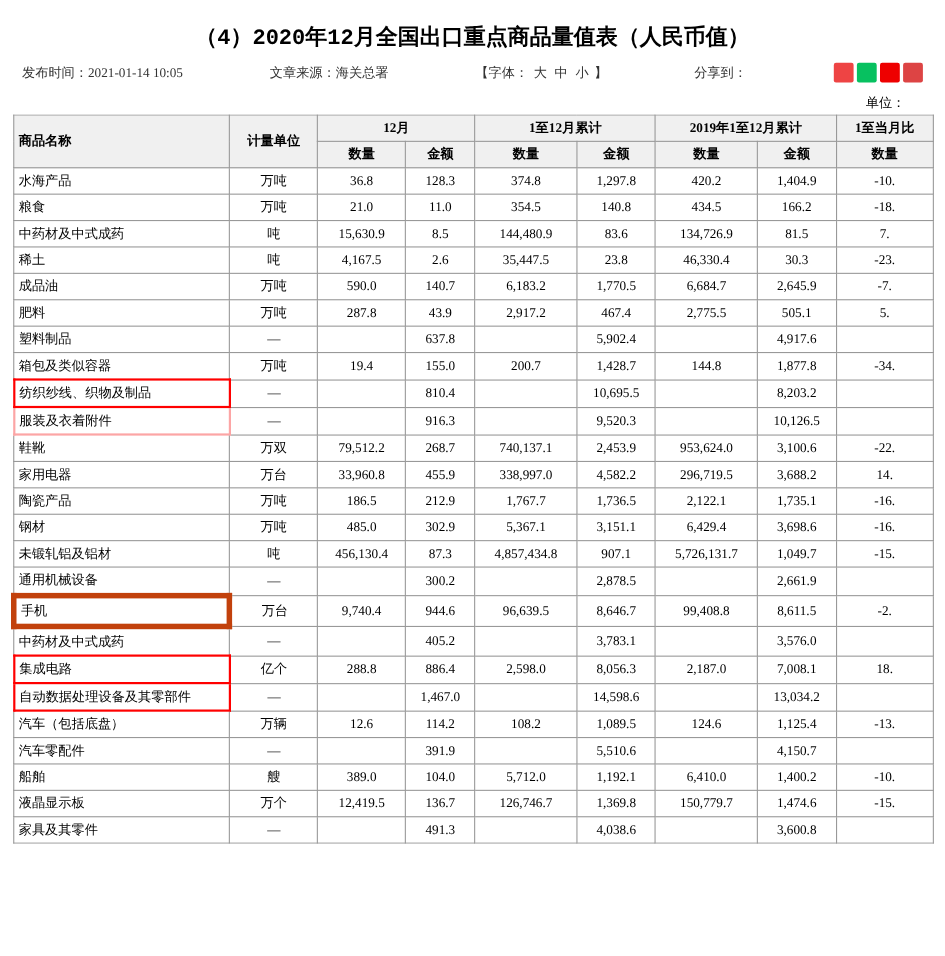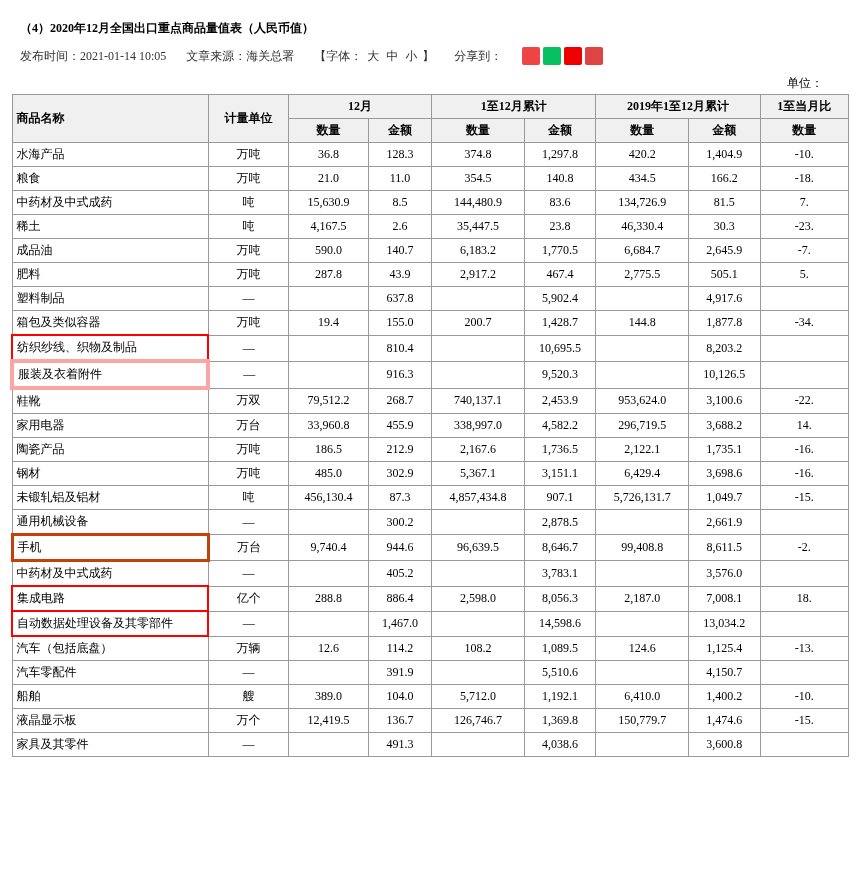--- a/index.html
+++ b/index.html
@@ -7,33 +7,34 @@
       font-family: SimSun, "宋体", serif;
       font-size: 13px;
       background: #fff;
       color: #000;
       width: 859px;
     }
     .page-wrapper {
       padding: 10px 0;
     }
     .title {
-      text-align: left;
-      font-size: 12px;
+      text-align: center;
+      font-size: 20px;
       font-weight: bold;
       padding: 10px 20px 6px;
       color: #000;
+      font-family: Liberation Mono, monospace;
     }
     .meta-row {
       text-align: center;
       font-size: 12px;
       color: #333;
       padding: 4px 20px 8px;
       display: flex;
-      justify-content: flex-start;
+      justify-content: space-between;
       align-items: center;
       gap: 20px;
     }
     .unit-row {
       text-align: right;
       font-size: 12px;
       padding: 2px 36px;
       color: #000;
     }
     .table-container {
@@ -211,21 +212,21 @@
             <td>—</td>
             <td></td>
             <td>810.4</td>
             <td></td>
             <td>10,695.5</td>
             <td></td>
             <td>8,203.2</td>
             <td></td>
           </tr>
           <tr>
-            <td class="col-name" style="border: 4px solid #fca5a5;">服装及衣着附件</td>
+            <td class="col-name" style="border: 2px solid #fca5a5;">服装及衣着附件</td>
             <td>—</td>
             <td></td>
             <td>916.3</td>
             <td></td>
             <td>9,520.3</td>
             <td></td>
             <td>10,126.5</td>
             <td></td>
           </tr>
           <tr>
@@ -248,21 +249,21 @@
             <td>4,582.2</td>
             <td>296,719.5</td>
             <td>3,688.2</td>
             <td>14.</td>
           </tr>
           <tr>
             <td class="col-name">陶瓷产品</td>
             <td>万吨</td>
             <td>186.5</td>
             <td>212.9</td>
-            <td>2,167.6</td>
+            <td>1,767.7</td>
             <td>1,736.5</td>
             <td>2,122.1</td>
             <td>1,735.1</td>
             <td>-16.</td>
           </tr>
           <tr>
             <td class="col-name">钢材</td>
             <td>万吨</td>
             <td>485.0</td>
             <td>302.9</td>
@@ -288,21 +289,21 @@
             <td>—</td>
             <td></td>
             <td>300.2</td>
             <td></td>
             <td>2,878.5</td>
             <td></td>
             <td>2,661.9</td>
             <td></td>
           </tr>
           <tr>
-            <td class="col-name" style="border: 3px solid #c2410c;">手机</td>
+            <td class="col-name" style="border: 5px solid #c2410c;">手机</td>
             <td>万台</td>
             <td>9,740.4</td>
             <td>944.6</td>
             <td>96,639.5</td>
             <td>8,646.7</td>
             <td>99,408.8</td>
             <td>8,611.5</td>
             <td>-2.</td>
           </tr>
           <tr>

